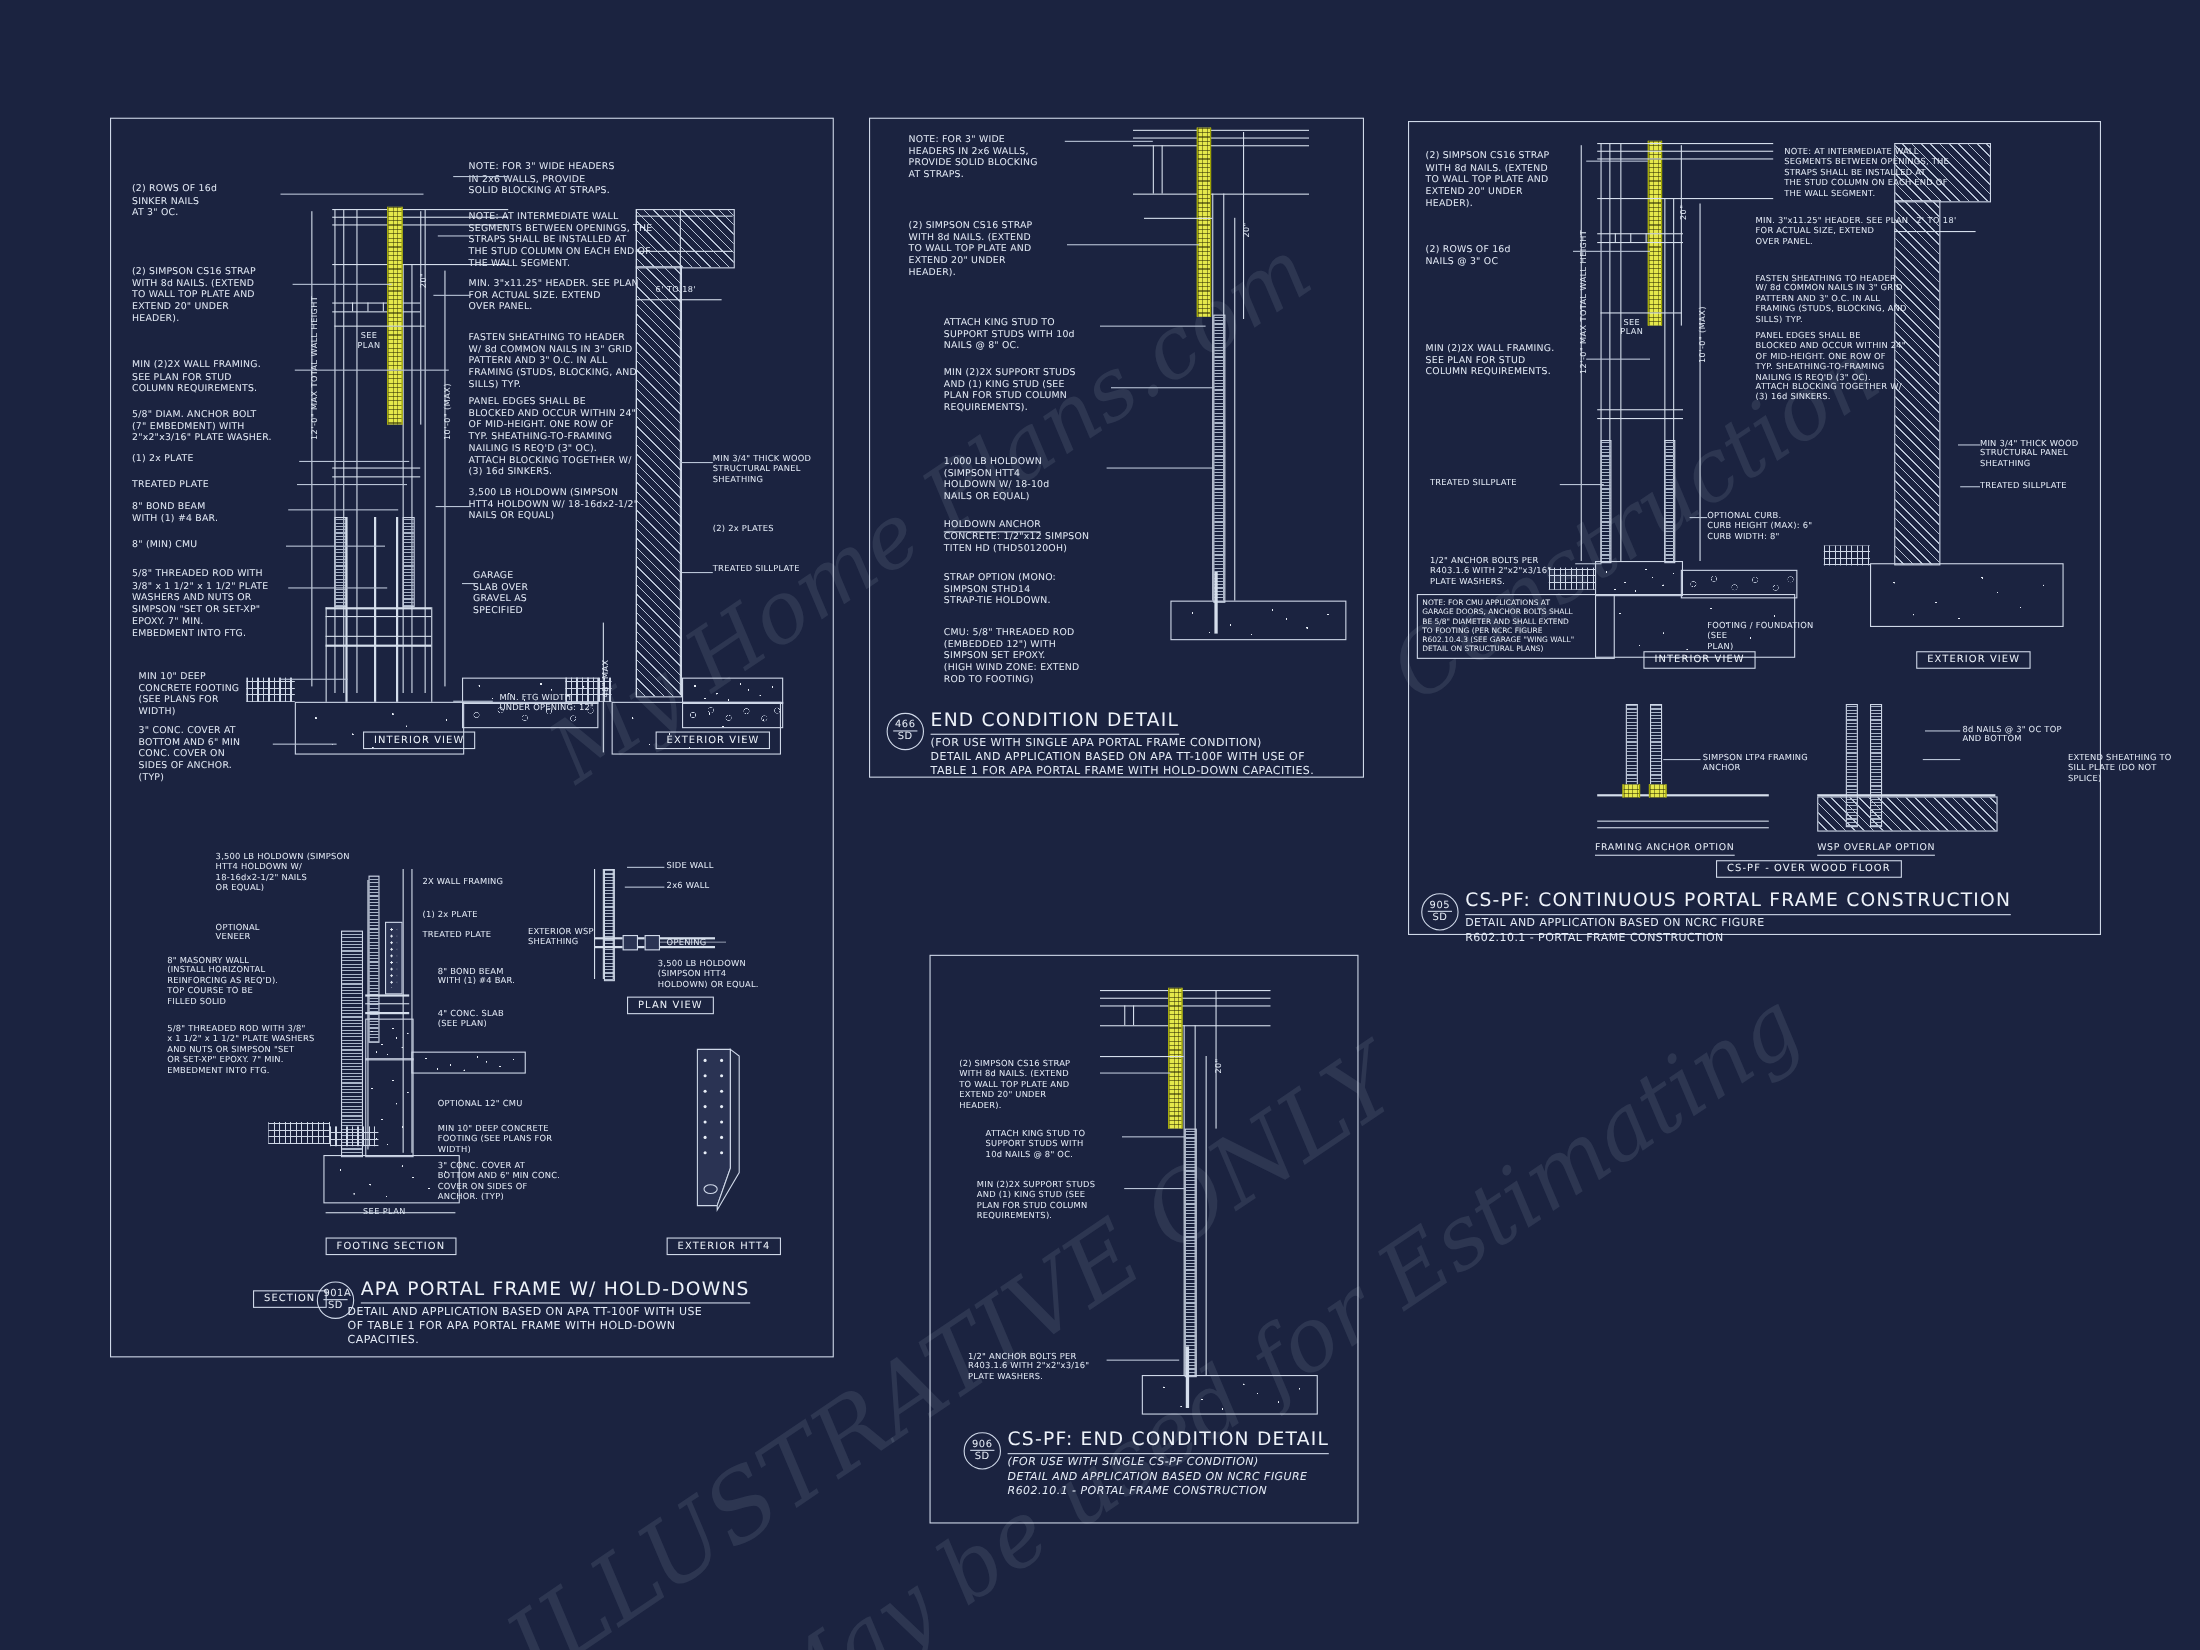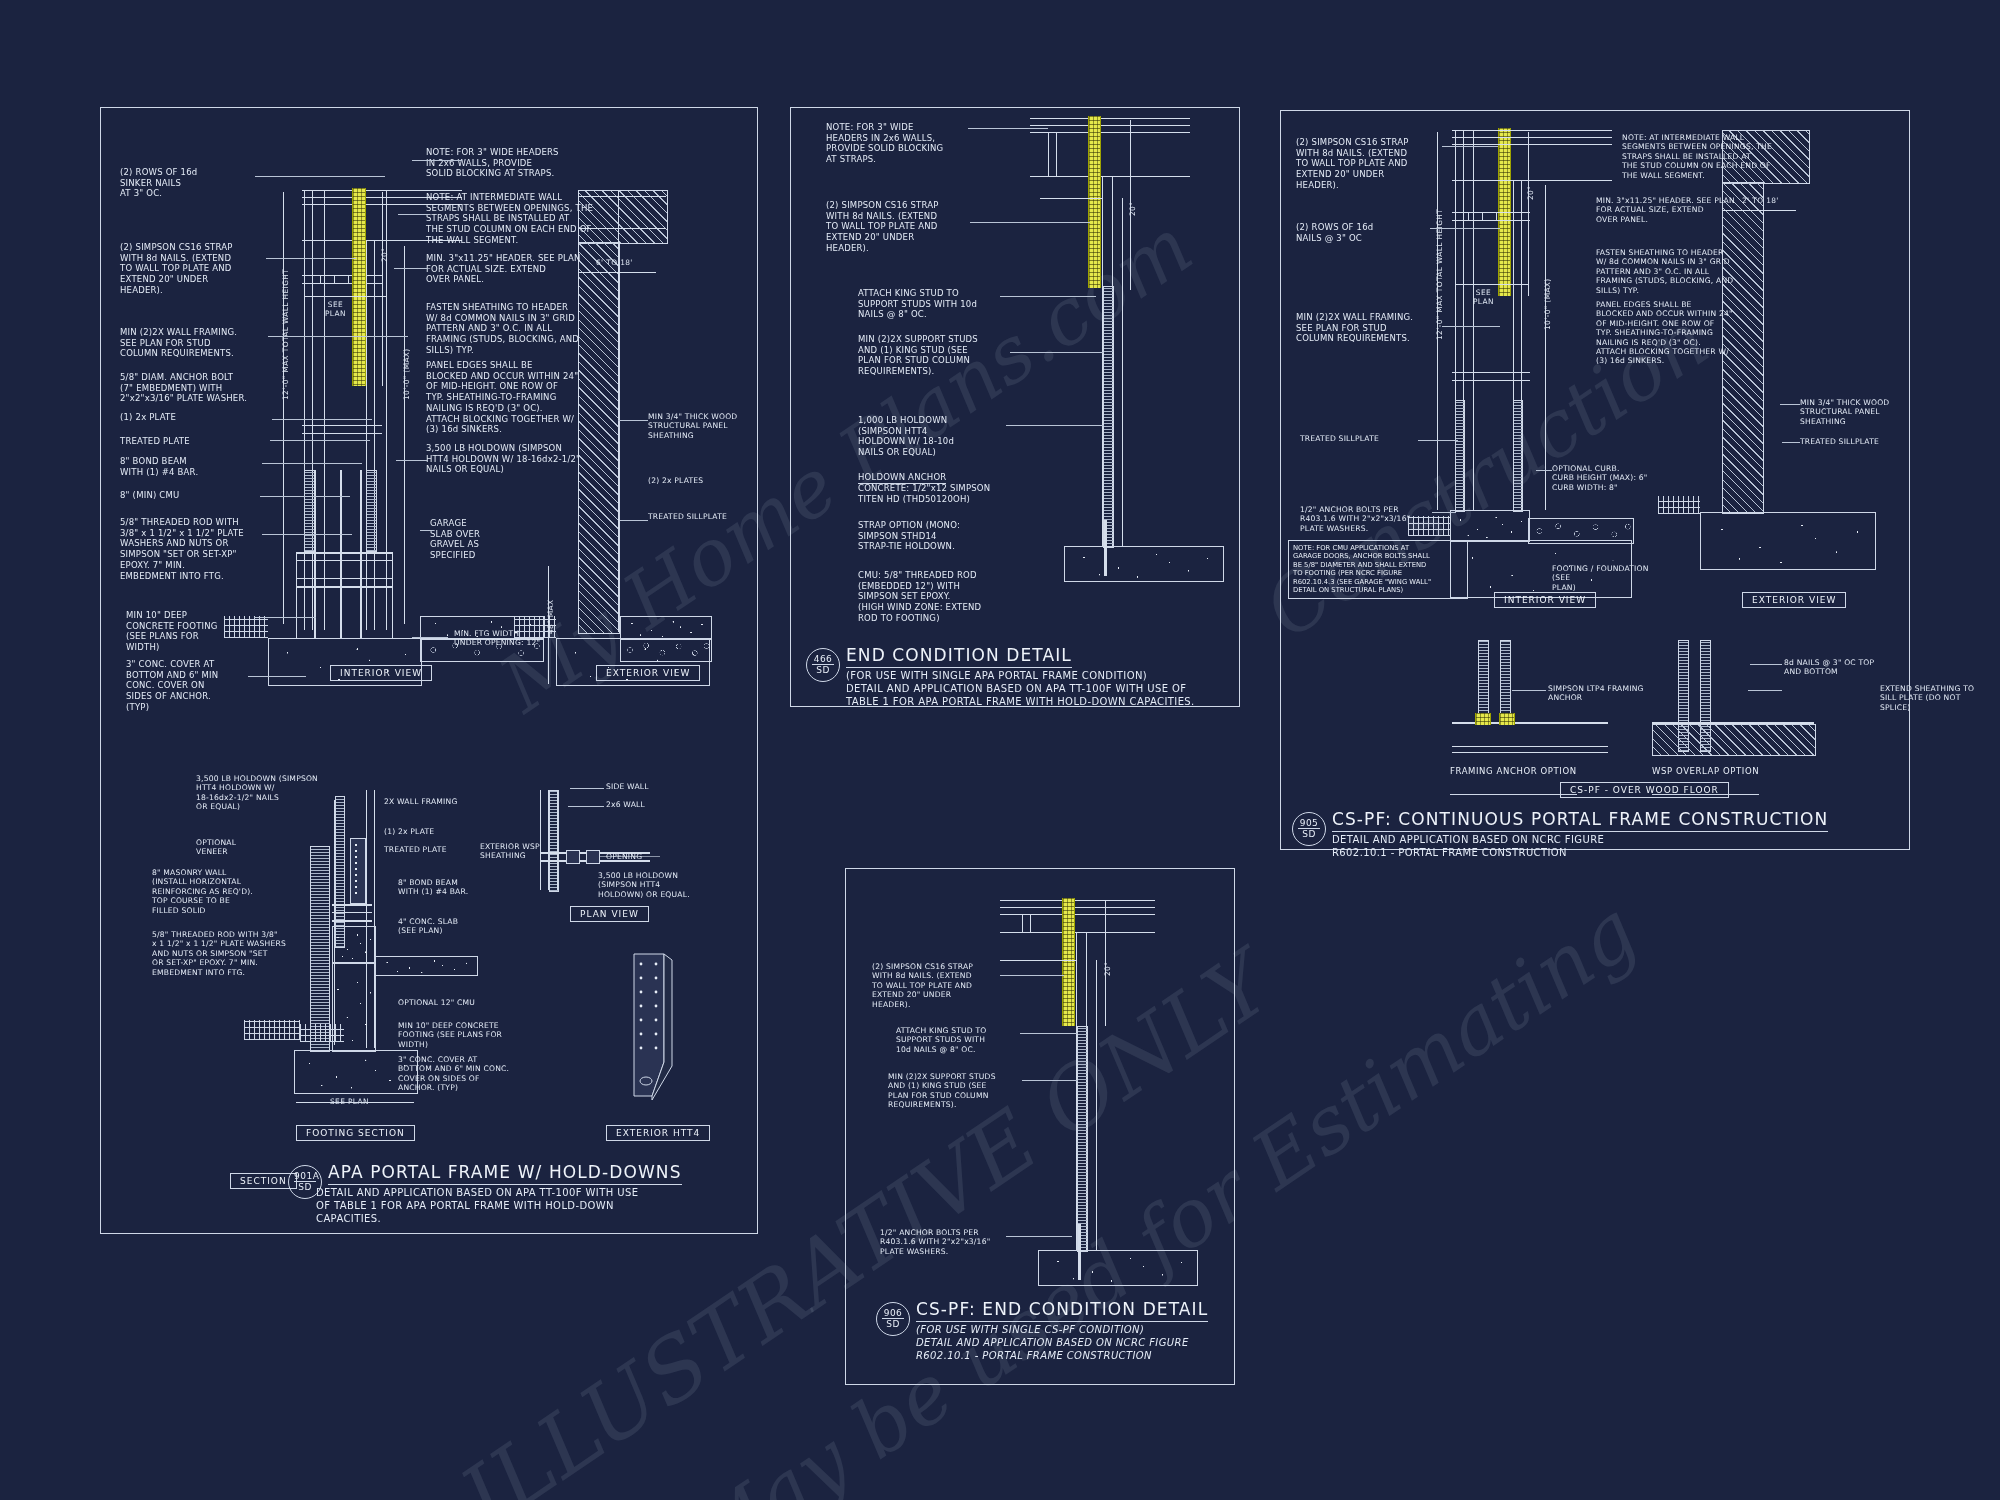--- a/index.html
+++ b/index.html
@@ -8,21 +8,21 @@
   .panel{position:absolute;border:1px solid #cfd8e8;box-sizing:border-box;}
   .note{position:absolute;font-size:8.5px;line-height:1.26;letter-spacing:.2px;
         color:#e4ebf6;white-space:pre-line;}
   .note.sm{font-size:7.6px;line-height:1.24;}
   .vline{position:absolute;background:#d5deec;}
   .hline{position:absolute;background:#d5deec;}
   .lead{position:absolute;height:1px;background:#b9c4d6;transform-origin:0 0;}
   .boxlabel{position:absolute;border:1px solid #cfd8e8;padding:2px 9px;
             font-size:9px;letter-spacing:1px;color:#eef3fa;white-space:nowrap;}
   .ulabel{position:absolute;font-size:8.5px;letter-spacing:.6px;
-          border-bottom:1px solid #cfd8e8;padding-bottom:18px;white-space:nowrap;}
+          border-bottom:1px solid #cfd8e8;padding-bottom:1px;white-space:nowrap;}
   .strap{position:absolute;background:#e5e84b;border-left:1px solid #9ea300;
          border-right:1px solid #9ea300;}
   .strap::before{content:"";position:absolute;inset:0;
      background:repeating-linear-gradient(to bottom,rgba(40,40,0,.55) 0 1px,transparent 1px 4px),
                 repeating-linear-gradient(to right,rgba(40,40,0,.45) 0 1px,transparent 1px 4px);}
   .conc{position:absolute;border:1px solid #cfd8e8;
     background:radial-gradient(circle at 12% 30%,#e8eef7 0 .7px,transparent .8px),
                radial-gradient(circle at 34% 62%,#e8eef7 0 .7px,transparent .8px),
                radial-gradient(circle at 58% 22%,#e8eef7 0 .7px,transparent .8px),
                radial-gradient(circle at 78% 70%,#e8eef7 0 .7px,transparent .8px),

